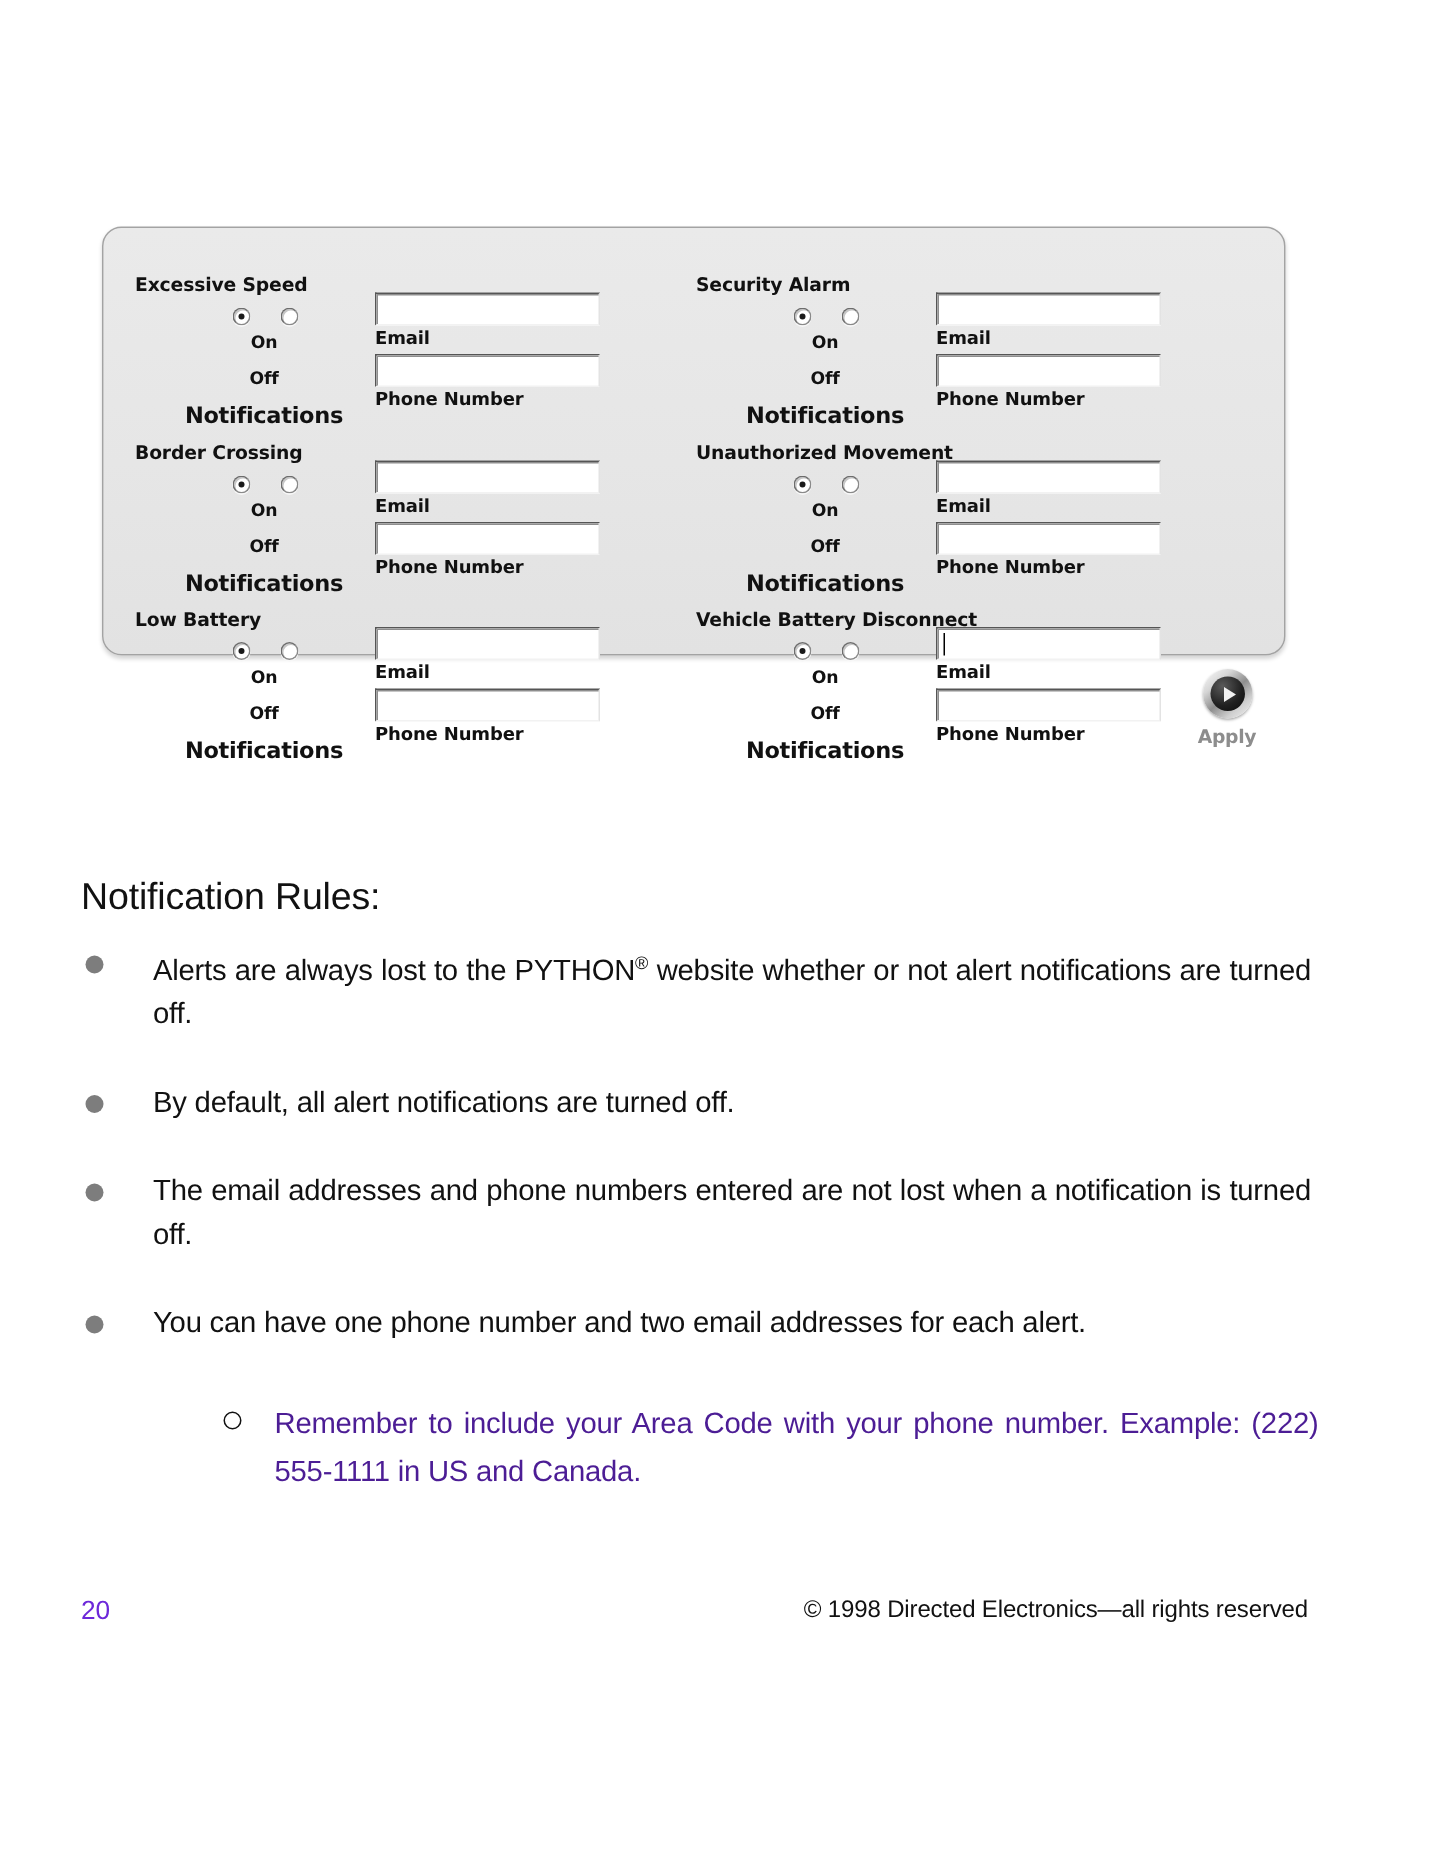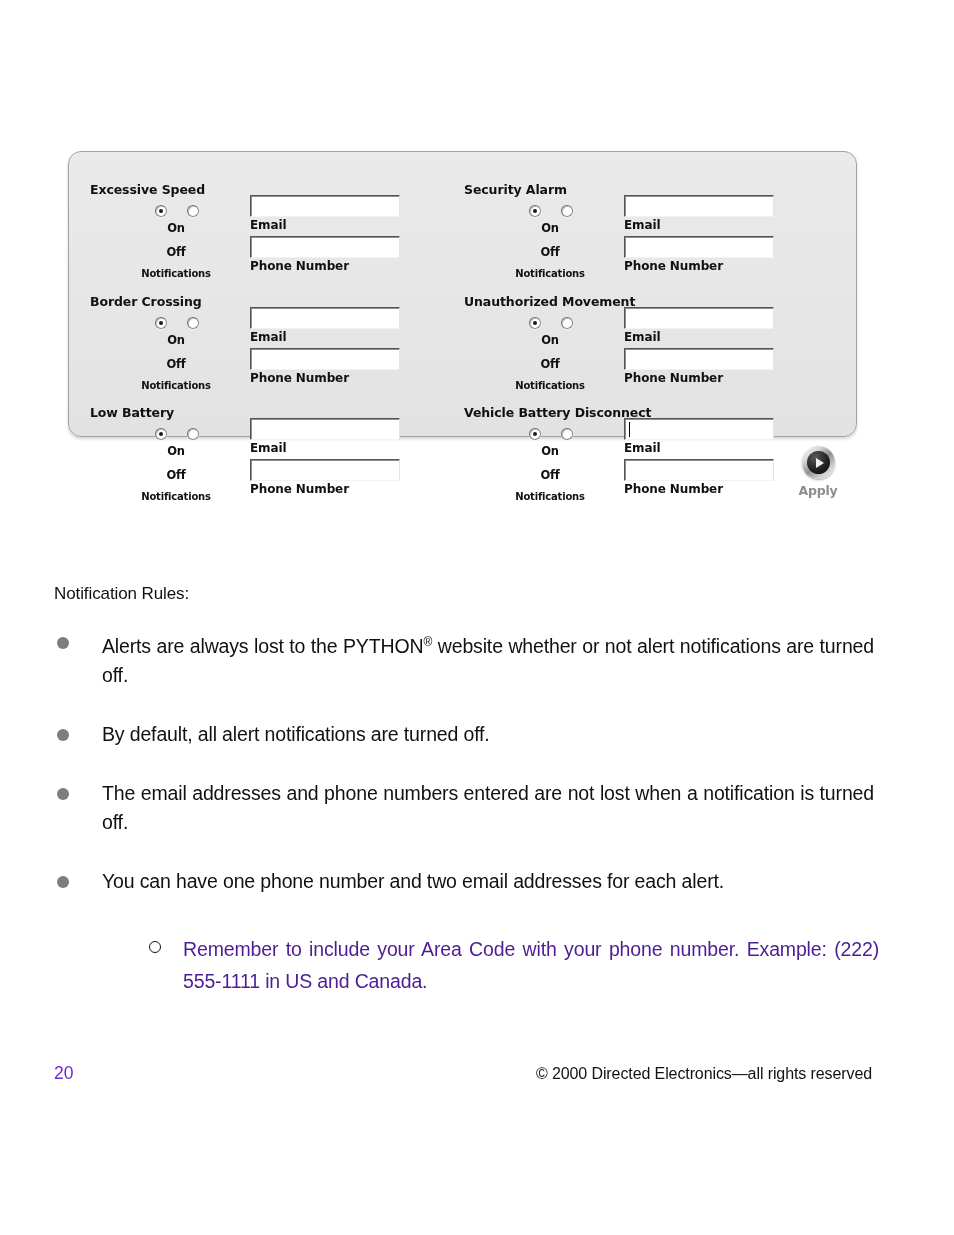--- a/index.html
+++ b/index.html
@@ -112,21 +112,21 @@
     font-size: 11.5px;
     font-weight: bold;
     color: #111111;
     letter-spacing: -0.2px;
     flex-direction: column;
   }
   .radio-labels span { display: inline-block; min-width: 20px; }
   .notif-caption {
     margin-top: 9px;
     font-family: "DejaVu Sans", sans-serif;
-    font-size: 10px;
+    font-size: 15px;
     font-weight: bold;
     color: #111111;
     letter-spacing: -0.2px;
     text-align: center;
   }
 
   
   .fields-group {
     position: absolute;
     left: 160px;
@@ -215,21 +215,21 @@
   .doc-body {
     position: absolute;
     left: 0;
     top: 575px;
     width: 954px;
   }
   .rules-heading {
     position: absolute;
     left: 54px;
     top: 9px;
-    font-size: 17px;
+    font-size: 25px;
     color: #111111;
     letter-spacing: -0.1px;
   }
   .bullet-list {
     position: absolute;
     left: 54px;
     top: 53px;
     width: 820px;
   }
   .bullet-item {
@@ -512,14 +512,14 @@
     <div class="sub-item">
       <span class="sub-marker"></span>
       <div class="sub-text">Remember to include your Area Code with your phone number. Example: (222) 555-1111 in US and Canada.</div>
     </div>
   </div>
 
 </div>
 
 <div class="footer">
   <div class="page-number">20</div>
-  <div class="copyright">© 2000 Directed Electronics—all rights reserved</div>
+  <div class="copyright">© 1998 Directed Electronics—all rights reserved</div>
 </div>
 
 </body></html>

